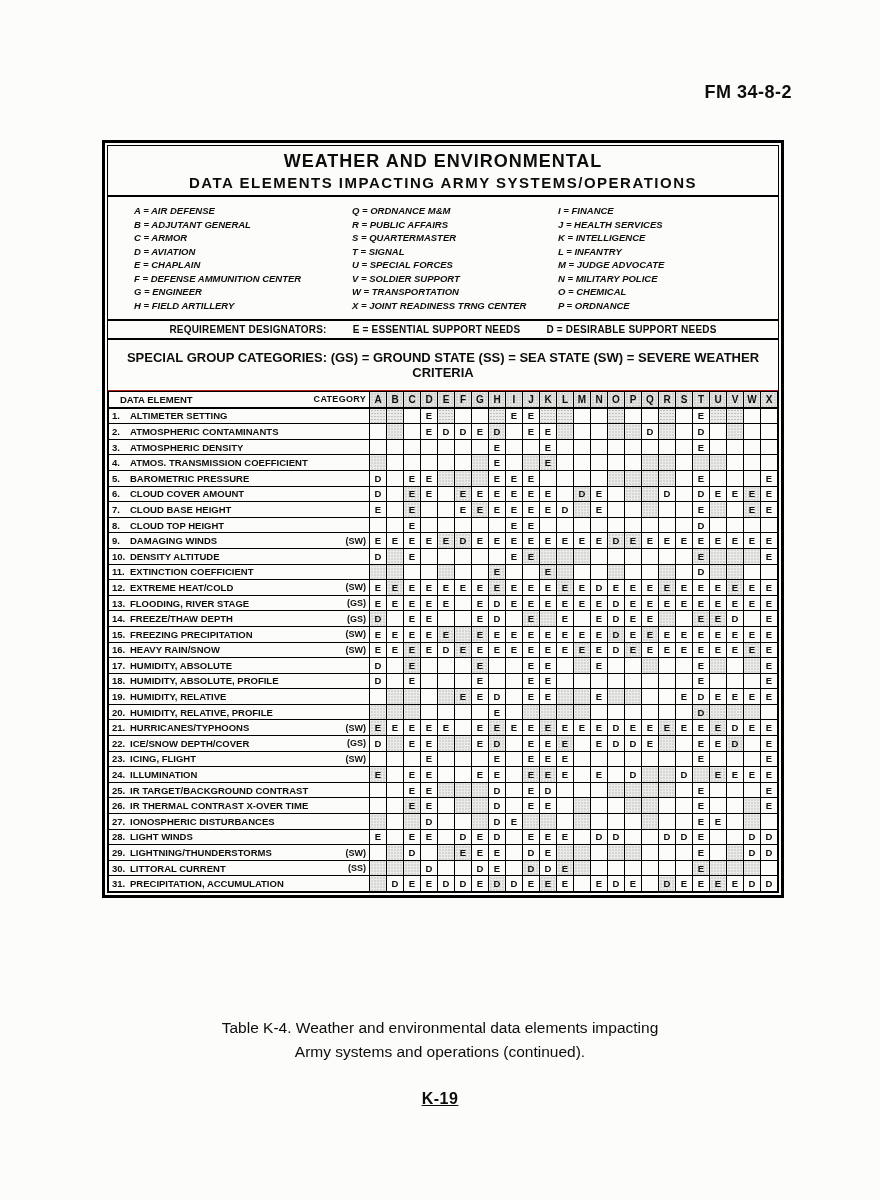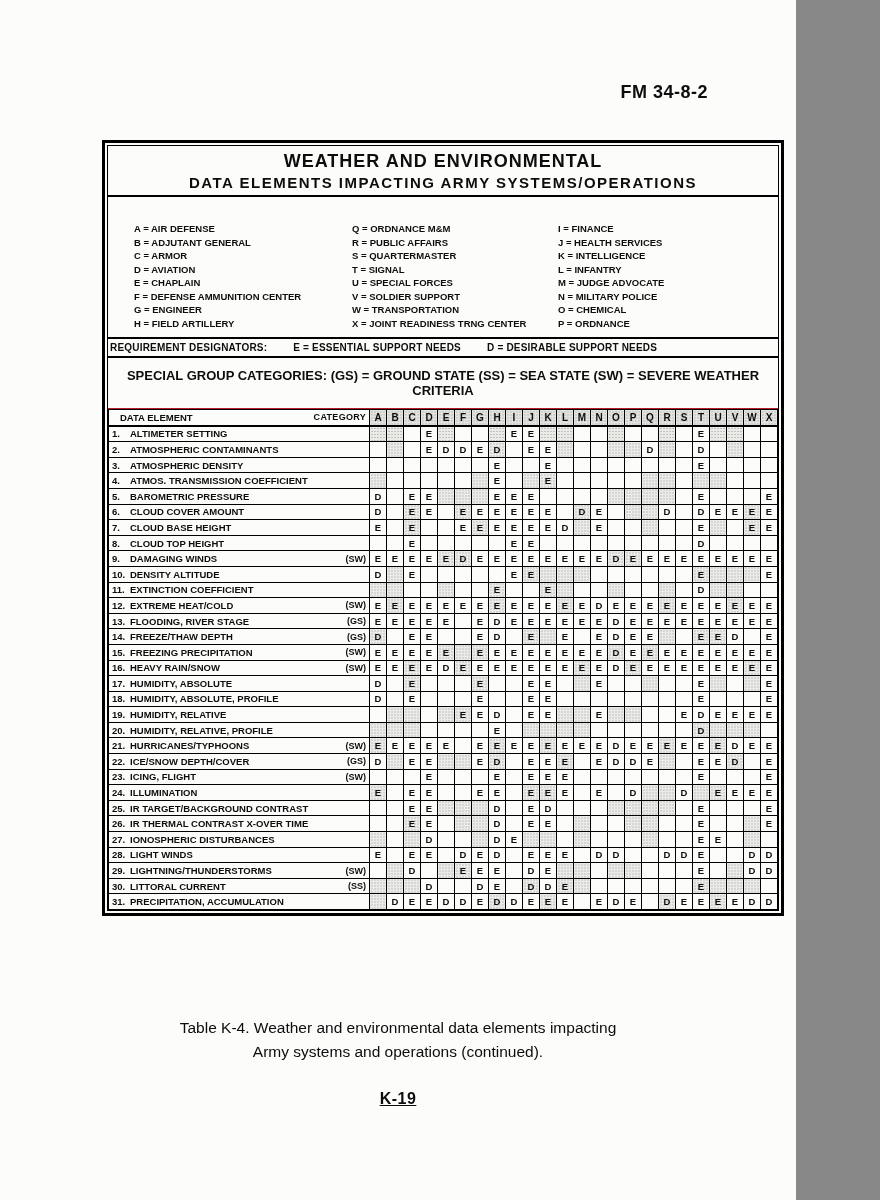--- a/index.html
+++ b/index.html
@@ -1,36 +1,36 @@
 <!DOCTYPE html>
 <html><head>
 <meta charset="utf-8">
 <style>
   html,body{margin:0;padding:0;background:#888;}
   .page{
-    position:relative;width:796px;height:1200px;background:#fcfcfa;
+    position:relative;width:880px;height:1200px;background:#fcfcfa;
     font-family:"Liberation Sans",sans-serif;color:#0d0d0d;overflow:hidden;
   }
   .fm-ref{position:absolute;top:82px;right:88px;font-size:18px;font-weight:bold;letter-spacing:.5px;}
 
   .tablebox{position:absolute;left:102px;top:140px;width:672px;border:3px solid #000;padding:2px;background:#fcfcfa;}
   .tablebox-inner{border:1.5px solid #000;}
 
   .title{ text-align:center;padding:5px 4px 4px 4px;border-bottom:2px solid #000;}
   .title .t1{font-size:18px;font-weight:bold;letter-spacing:1px;}
   .title .t2{font-size:15px;font-weight:bold;letter-spacing:1.5px;margin-top:2px;}
 
-  .legend{display:flex;padding:25px 8px 7px 26px;border-bottom:2px solid #000;font-size:9.5px;font-weight:bold;}
+  .legend{display:flex;padding:7px 8px 7px 26px;border-bottom:2px solid #000;font-size:9.5px;font-weight:bold;font-style:italic;}
   .legend .lcol{line-height:13.5px;}
   .legend .lcol1{width:218px;}
   .legend .lcol2{width:212px;}
   .legend .lcol3{flex:1;}
   .legend .litem{white-space:nowrap;}
 
-  .reqrow{border-bottom:2px solid #000;text-align:left;font-size:10px;font-weight:bold;padding:3px 2px;letter-spacing:.2px;}
+  .reqrow{border-bottom:2px solid #000;text-align:center;font-size:10px;font-weight:bold;padding:3px 2px;letter-spacing:.2px;}
   .reqrow .sp{display:inline-block;width:26px;}
   .specialrow{border-bottom:1px solid #b91c1c;text-align:center;font-size:13px;font-weight:bold;padding:10px 2px;}
 
   table.matrix{border-collapse:collapse;width:100%;table-layout:fixed;}
   table.matrix td,table.matrix th{border:1px solid #000;padding:0;height:14.6px;font-size:9.5px;font-weight:bold;overflow:hidden;white-space:nowrap;}
   table.matrix th.hname{border-bottom:2px solid #000;}
   table.matrix th.hcell{
     text-align:center;font-size:10px;border-bottom:2px solid #000;
     background-color:#e3e3e0;background-image:radial-gradient(#9a9a98 28%,transparent 32%);background-size:3px 3px;
   }

